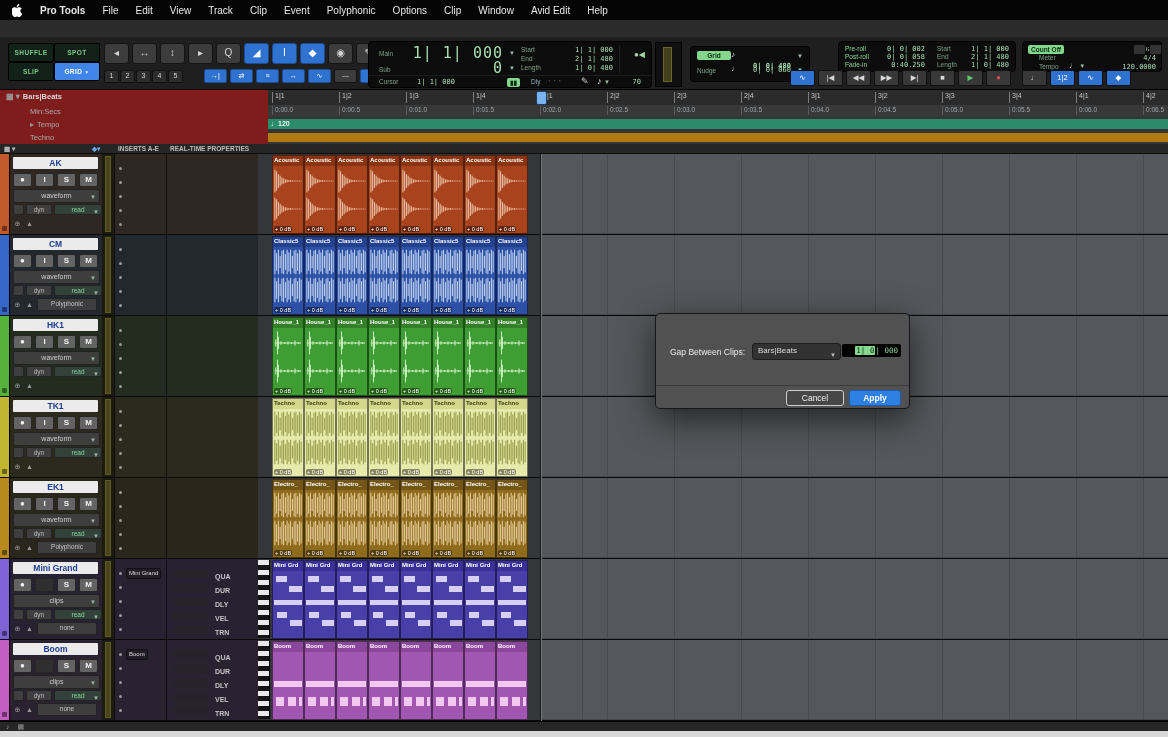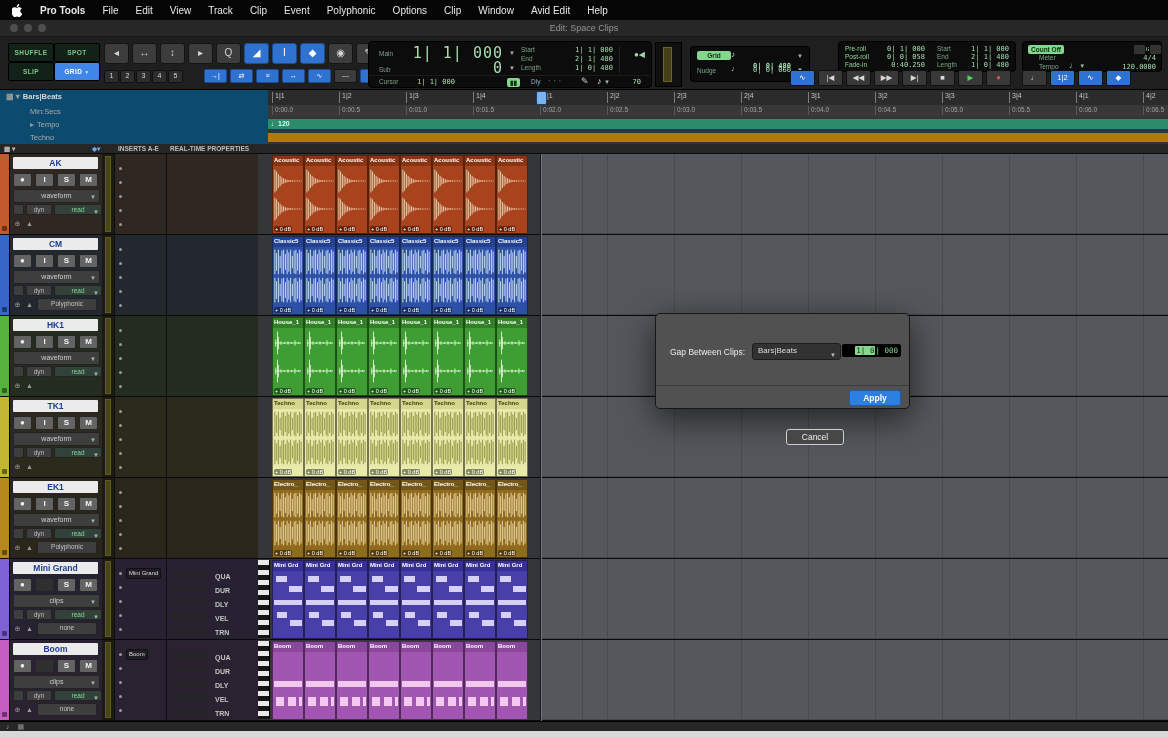--- a/index.html
+++ b/index.html
@@ -55,21 +55,21 @@
   .transportrow{position:absolute;left:790px;top:33px;display:flex;gap:3px;}
   .trbtn{width:23px;height:14px;background:#383838;border:1px solid #101010;border-radius:2px;
     color:#d8d8d8;font-size:7.5px;line-height:13px;text-align:center;white-space:nowrap;}
   .trbtn.sel{background:#2f72cf;color:#fff;}
   .metrorow{position:absolute;left:1022px;top:33px;display:flex;gap:3px;}
   .minibtns{position:absolute;right:6px;top:7px;display:flex;gap:3px;}
   .minibtns span{width:11px;height:9px;background:#333;border:1px solid #0d0d0d;border-radius:2px;}
 
   
   .rulers{position:absolute;top:90px;left:0;right:0;height:54px;background:#303030;}
-  .rl-left{position:absolute;left:0;top:0;bottom:0;width:268px;background:#0c4a6e;border-right:1px solid #151515;}
+  .rl-left{position:absolute;left:0;top:0;bottom:0;width:268px;background:#7f1d1d;border-right:1px solid #151515;}
   .rl-row{position:absolute;left:0;width:268px;font-size:7.5px;color:#a8a8a8;}
   .rl-row .plus{position:absolute;right:6px;top:0;width:9px;height:9px;background:#454545;border:1px solid #1a1a1a;
     color:#ccc;font-size:7px;line-height:8px;text-align:center;border-radius:1px;}
   .rlicon{color:#9a9a9a;font-size:8px;margin-right:3px;}
   .lane{position:absolute;left:268px;right:0;}
   .lane-bars{top:0;height:15px;background:#2b2b2b;border-bottom:1px solid #1f1f1f;}
   .lane-time{top:15px;height:12px;background:#383838;border-bottom:1px solid #242424;}
   .lane-tempo{top:27px;height:14px;background:#353535;border-bottom:1px solid #242424;}
   .lane-markers{top:41px;height:13px;background:#353535;}
   .tick{position:absolute;top:2px;font-size:7px;color:#c6c6c6;border-left:1px solid #7d7d7d;
@@ -165,21 +165,21 @@
   .dlg-label{position:absolute;left:14px;top:33px;font-size:8.5px;color:#eaeaea;}
   .dlg-select{position:absolute;left:96px;top:29px;width:82px;height:15px;background:#323232;border:1px solid #1d1d1d;
     border-radius:3px;color:#dcdcdc;font-size:8px;line-height:14px;padding-left:5px;}
   .dlg-select .caret{position:absolute;right:4px;top:4px;color:#bbb;}
   .dlg-value{position:absolute;left:186px;top:30px;width:56px;height:13px;background:#000;border-radius:2px;
     font-family:"DejaVu Sans Mono",monospace;font-size:7.5px;line-height:13px;text-align:right;padding-right:3px;}
   .dlg-value .hl{background:#86d88e;color:#06310d;border-radius:1px;padding:0 1px;}
   .dlg-value .rest{color:#8fd99a;}
   .dlg-buttons{position:absolute;left:0;right:0;bottom:0;height:22px;border-top:1px solid #3c3c3c;border-radius:0 0 5px 5px;}
   .dlg-btn{position:absolute;top:4px;height:14px;border-radius:3px;font-size:8.5px;text-align:center;line-height:14px;}
-  .btn-cancel{left:130px;width:56px;background:#474747;border:1px solid #cfcfcf;color:#efefef;margin-top:39px;}
+  .btn-cancel{left:130px;width:56px;background:#474747;border:1px solid #cfcfcf;color:#efefef;}
   .btn-apply{left:193px;width:50px;background:#2e7fe2;border:1px solid #1c5cae;color:#fff;font-weight:bold;}
 
   .hiddefs{position:absolute;width:0;height:0;overflow:hidden;}
 </style>
 </head>
 <body>
 
 <div class="screen">
 
   <svg class="hiddefs" aria-hidden="true">
@@ -213,28 +213,20 @@
         <span class="menu-item">Event</span>
         <span class="menu-item">Polyphonic</span>
         <span class="menu-item">Options</span>
         <span class="menu-item">Clip</span>
         <span class="menu-item">Window</span>
         <span class="menu-item">Avid Edit</span>
         <span class="menu-item">Help</span>
       </span>
   </div>
 
-  <div class="titlebar">
-    <div class="traffic">
-        <span></span>
-        <span></span>
-        <span></span>
-      </div>
-    <div class="wintitle">Edit: Space Clips</div>
-  </div>
 
   <div class="toolbar">
     <div class="modes">
       <div class="mode" style="left:0;top:0;">SHUFFLE</div>
       <div class="mode" style="left:46px;top:0;">SPOT</div>
       <div class="mode" style="left:0;top:19px;">SLIP</div>
       <div class="mode sel" style="left:46px;top:19px;"><span>GRID</span><span class="caret">▼</span></div>
     </div>
     <div class="toolrow1" id="tool-row1">
         <span class="tbtn1">◂</span>
@@ -306,21 +298,21 @@
       <span class="lcdlabel" style="left:6px;top:20px;">Nudge</span>
       <span style="position:absolute;left:40px;top:17px;color:#cfe2d4;font-size:8px;">♩</span>
       <span class="lcdval" style="left:52px;top:19px;width:48px;">0| 0| 060</span>
       <span class="caret" style="position:absolute;left:106px;top:20px;">▼</span>
     </div>
 
     <div class="lcd panel-prepost">
       <span class="lcdlabel" style="left:6px;top:3px;color:#8fd99a;">Pre-roll</span>
       <span class="lcdlabel" style="left:6px;top:11px;color:#8fd99a;">Post-roll</span>
       <span class="lcdlabel" style="left:6px;top:19px;color:#8fd99a;">Fade-in</span>
-      <span class="lcdval" style="left:42px;top:3px;width:44px;">0| 1| 000</span>
+      <span class="lcdval" style="left:42px;top:3px;width:44px;">0| 0| 002</span>
       <span class="lcdval" style="left:42px;top:11px;width:44px;">0| 0| 058</span>
       <span class="lcdval" style="left:42px;top:19px;width:44px;">0:40.250</span>
       <span class="lcdlabel" style="left:98px;top:3px;">Start</span>
       <span class="lcdlabel" style="left:98px;top:11px;">End</span>
       <span class="lcdlabel" style="left:98px;top:19px;">Length</span>
       <span class="lcdval" style="left:124px;top:3px;width:46px;">1| 1| 000</span>
       <span class="lcdval" style="left:124px;top:11px;width:46px;">2| 1| 480</span>
       <span class="lcdval" style="left:124px;top:19px;width:46px;">1| 0| 480</span>
     </div>
 

